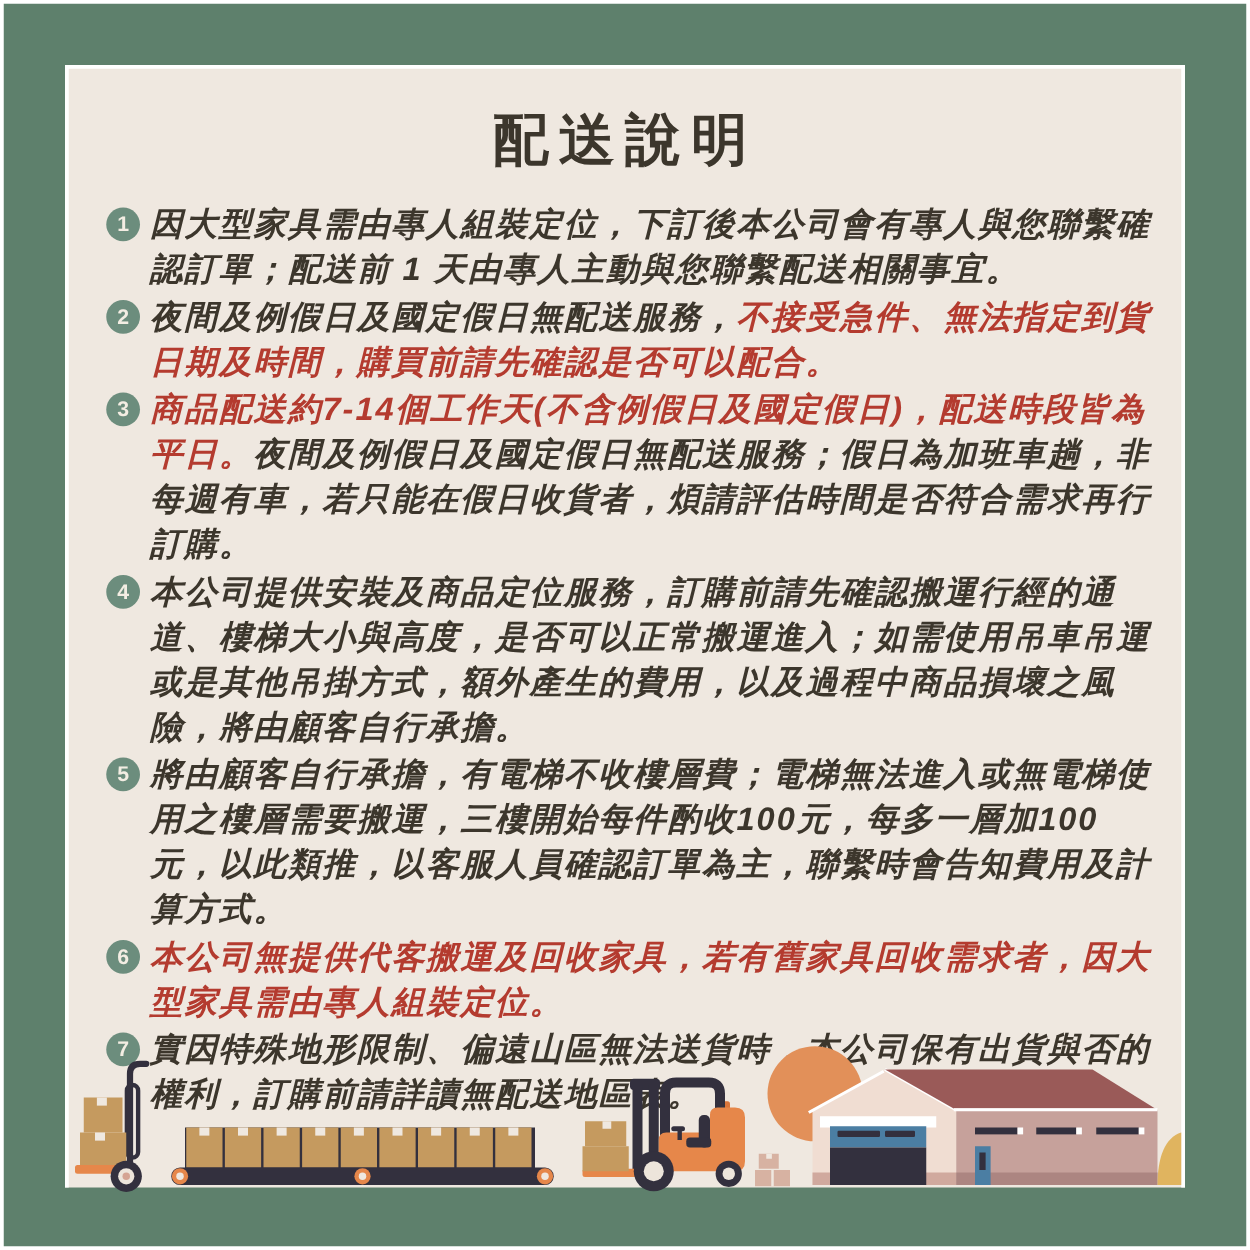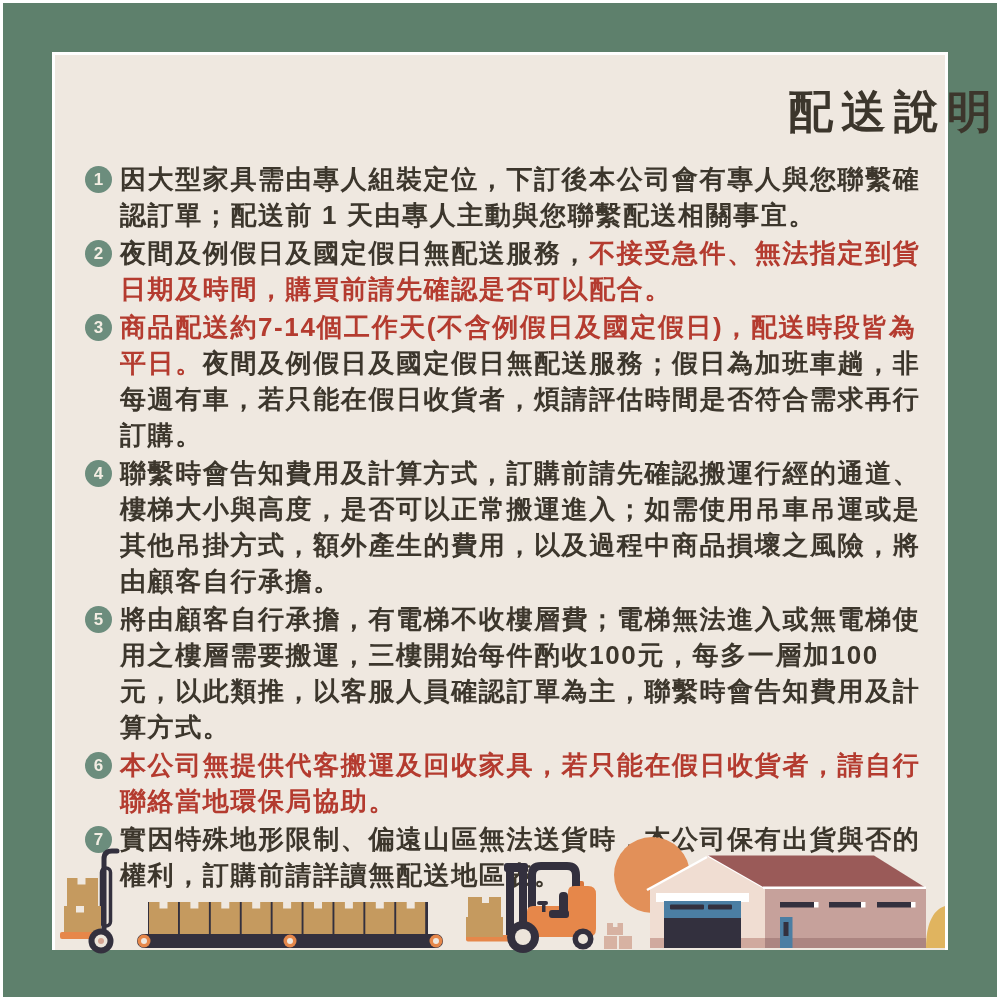--- a/index.html
+++ b/index.html
@@ -14,33 +14,33 @@
     width:1000px;height:1000px;position:relative;overflow:hidden;background:#fff;
     font-family:"Liberation Sans","DejaVu Sans",sans-serif;
   }
   .frame{position:absolute;left:3px;top:3px;right:3px;bottom:3px;background:var(--frame-green);}
   .card{
     position:absolute;left:52px;top:52px;width:890px;height:895px;
     background:var(--card-cream);
     border:3px solid var(--white);border-bottom:none;box-sizing:content-box;
   }
   .page-title{
-    position:absolute;left:0;right:0;top:82px;margin:0;text-align:right;
+    position:absolute;left:0;right:0;top:82px;margin:0;text-align:center;
     font-size:45px;font-weight:800;letter-spacing:8px;color:var(--text-dark);
   }
   .notes{position:absolute;left:85px;top:161px;width:845px;}
   .note{display:flex;align-items:flex-start;margin:0 0 2px 0;}
   .bubble{
     flex:0 0 auto;width:27px;height:27px;margin-top:5px;margin-right:8px;border-radius:50%;
     background:var(--bubble-green);color:var(--bubble-text);
     font-size:17px;font-weight:700;display:flex;align-items:center;justify-content:center;
   }
   .note-text{
     margin:0;width:802px;font-size:26px;line-height:36px;font-weight:600;
-    letter-spacing:1.6px;color:var(--text-dark);
+    letter-spacing:1.6px;color:var(--text-dark);font-style:italic;
   }
   .seg-dark{color:var(--text-dark);}
   .seg-red{color:var(--text-red);}
   .illustration{position:absolute;left:55px;top:820px;width:890px;height:140px;overflow:visible;}
   .i-ink{fill:var(--ink);}        .i-tan{fill:var(--box-tan);}
   .i-cream{fill:var(--card-cream);} .i-orange{fill:var(--orange);}
   .i-orangedeep{fill:var(--orange-deep);} .i-sun{fill:var(--sun);}
   .i-hub{fill:var(--hub);}        .i-hubcore{fill:var(--hub-core);}
   .i-roof{fill:var(--roof);}      .i-gable{fill:var(--gable);}
   .i-wall{fill:var(--wall);}      .i-wallbase{fill:var(--wall-base);}
@@ -68,29 +68,29 @@
     <div class="note">
       <span class="bubble">2</span>
       <p class="note-text"><span class="seg-dark">夜間及例假日及國定假日無配送服務，</span><span class="seg-red">不接受急件、無法指定到貨日期及時間，購買前請先確認是否可以配合。</span></p>
     </div>
     <div class="note">
       <span class="bubble">3</span>
       <p class="note-text"><span class="seg-red">商品配送約7-14個工作天(不含例假日及國定假日)，配送時段皆為平日。</span><span class="seg-dark">夜間及例假日及國定假日無配送服務；假日為加班車趟，非每週有車，若只能在假日收貨者，煩請評估時間是否符合需求再行訂購。</span></p>
     </div>
     <div class="note">
       <span class="bubble">4</span>
-      <p class="note-text"><span class="seg-dark">聯繫時會告知費用及計算方式，訂購前請先確認搬運行經的通道、樓梯大小與高度，是否可以正常搬運進入；如需使用吊車吊運或是其他吊掛方式，額外產生的費用，以及過程中商品損壞之風險，將由顧客自行承擔。</span></p>
+      <p class="note-text"><span class="seg-dark">本公司提供安裝及商品定位服務，訂購前請先確認搬運行經的通道、樓梯大小與高度，是否可以正常搬運進入；如需使用吊車吊運或是其他吊掛方式，額外產生的費用，以及過程中商品損壞之風險，將由顧客自行承擔。</span></p>
     </div>
     <div class="note">
       <span class="bubble">5</span>
       <p class="note-text"><span class="seg-dark">將由顧客自行承擔，有電梯不收樓層費；電梯無法進入或無電梯使用之樓層需要搬運，三樓開始每件酌收100元，每多一層加100元，以此類推，以客服人員確認訂單為主，聯繫時會告知費用及計算方式。</span></p>
     </div>
     <div class="note">
       <span class="bubble">6</span>
-      <p class="note-text"><span class="seg-red">本公司無提供代客搬運及回收家具，若只能在假日收貨者，請自行聯絡當地環保局協助。</span></p>
+      <p class="note-text"><span class="seg-red">本公司無提供代客搬運及回收家具，若有舊家具回收需求者，因大型家具需由專人組裝定位。</span></p>
     </div>
     <div class="note">
       <span class="bubble">7</span>
       <p class="note-text"><span class="seg-dark">實因特殊地形限制、偏遠山區無法送貨時，本公司保有出貨與否的權利，訂購前請詳讀無配送地區表。</span></p>
     </div>
   </div>
 
 <svg class="illustration" viewBox="0 0 890 140" xmlns="http://www.w3.org/2000/svg">
 
   <g>

